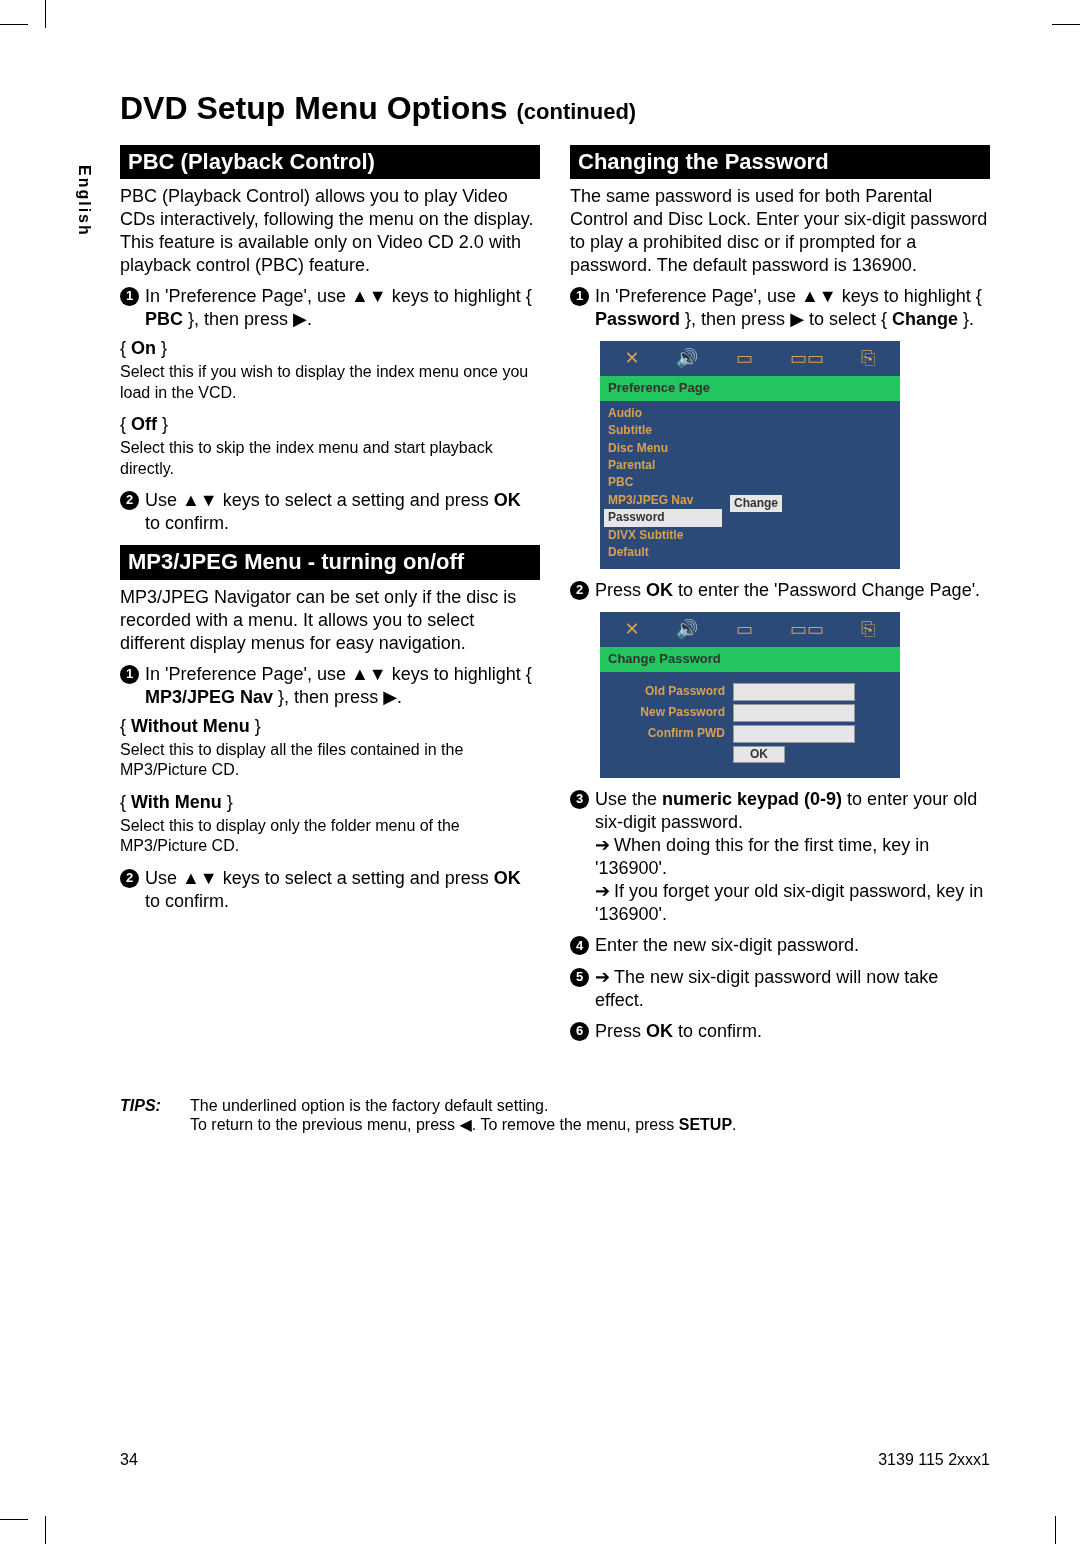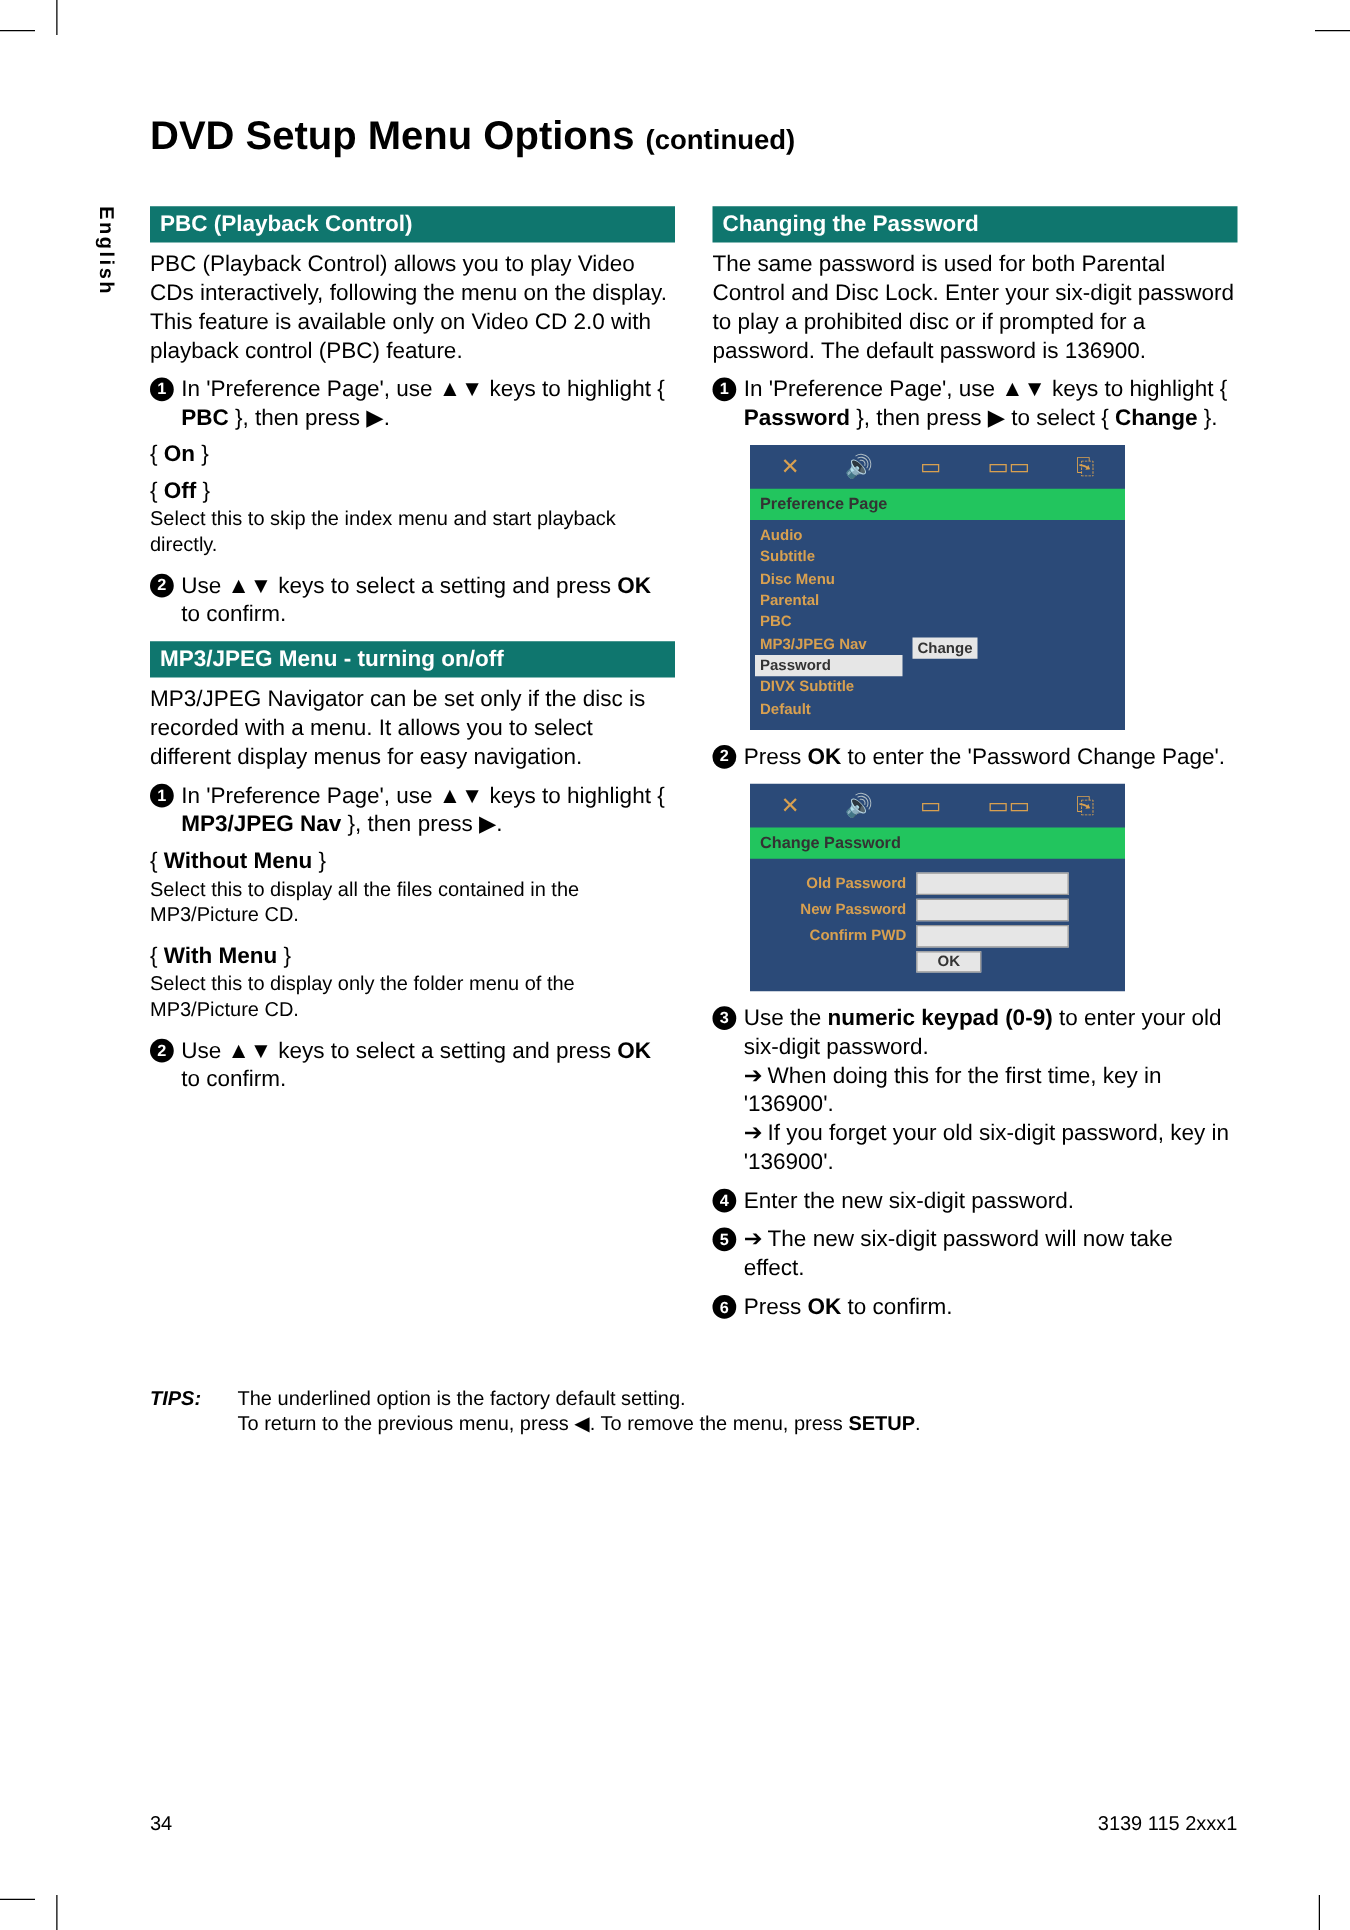--- a/index.html
+++ b/index.html
@@ -24,41 +24,41 @@
     top: 165px;
     writing-mode: vertical-rl;
     text-orientation: mixed;
     font-weight: bold;
     font-size: 16px;
     letter-spacing: 2px;
   }
   .title {
     font-size: 32px;
     font-weight: bold;
-    margin-bottom: 28px;
+    margin-bottom: 8px;
   }
   .title .cont {
     font-size: 22px;
     font-weight: bold;
   }
   .columns {
     display: flex;
     gap: 30px;
   }
   .col {
     flex: 1;
     font-size: 18px;
     line-height: 1.28;
   }
   .section-header {
-    background: #0f766e;
+    background: #000000;
     color: #fff;
     font-weight: bold;
     padding: 3px 8px;
-    font-size: 18px;
+    font-size: 22px;
     margin: 10px 0 6px 0;
   }
   .p {
     margin: 6px 0;
   }
   .step {
     display: flex;
     align-items: flex-start;
     margin: 8px 0 4px 0;
   }
@@ -230,20 +230,21 @@
       <div class="p">PBC (Playback Control) allows you to play Video CDs interactively, following the menu on the display.  This feature is available only on Video CD 2.0 with playback control (PBC) feature.</div>
 
       <div class="step">
         <div class="circ">1</div>
         <div class="txt">
           <span>In 'Preference Page', use </span>▲▼<span> keys to highlight { </span><span class="b">PBC</span><span> }, then press </span>▶<span>.</span>
         </div>
       </div>
 
       <div class="opt">{ <span class="b u">On</span> }</div>
+      <div class="opt-desc">Select this if you wish to display the index menu once you load in the VCD.</div>
 
       <div class="opt">{ <span class="b">Off</span> }</div>
       <div class="opt-desc">Select this to skip the index menu and start playback directly.</div>
 
       <div class="step">
         <div class="circ">2</div>
         <div class="txt">
           <span>Use </span>▲▼<span> keys to select a setting and press </span><span class="b">OK</span><span> to confirm.</span>
         </div>
       </div>

